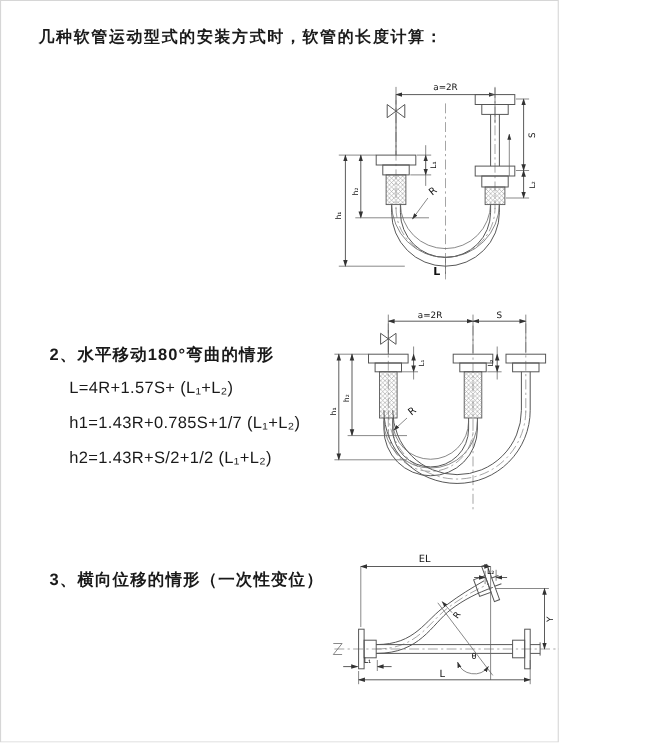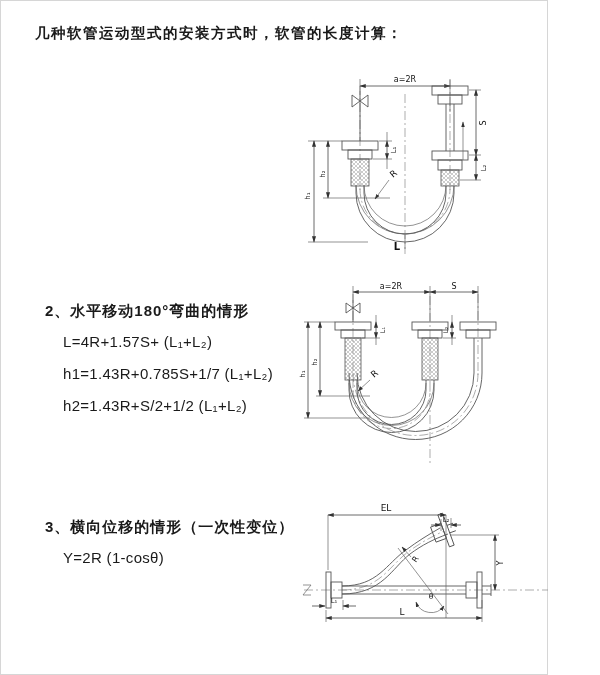--- a/index.html
+++ b/index.html
@@ -1,22 +1,22 @@
 <!DOCTYPE html>
 <html><head>
 <meta charset="utf-8">
 <style>
   html,body{margin:0;padding:0;background:#ffffff;}
-  .page{position:relative;width:548px;height:675px;background:#fff;overflow:hidden;
+  .page{position:relative;width:508px;height:675px;background:#fff;overflow:hidden;
         font-family:"Liberation Sans","DejaVu Sans",sans-serif;color:#1a1a1a;
         box-shadow:inset 0 0 0 1px #d6d6d6;text-decoration:underline;}
   .doc-title{position:absolute;left:35px;top:24px;font-size:14.5px;font-weight:bold;letter-spacing:1.5px;}
   .section{position:absolute;left:45px;}
   #sec1{top:108px}
-  #sec2{top:302px}
+  #sec2{top:313px}
   #sec3{top:518px}
   .sec-heading{font-size:15px;font-weight:bold;letter-spacing:1px;height:24px;}
   .formula{font-size:15px;padding-left:18px;height:32px;line-height:32px;letter-spacing:.3px;white-space:pre;}
   .diagram{position:absolute;}
   #dia1{left:298px;top:68px}
   #dia2{left:298px;top:278px}
   #dia3{left:298px;top:500px}
   svg text{font-family:"DejaVu Sans","Liberation Sans",sans-serif;fill:#111;}
   .ln{stroke:#555;stroke-width:.9;fill:none}
   .tn{stroke:#666;stroke-width:.7;fill:none}
@@ -34,21 +34,20 @@
 
   <section class="section" id="sec2">
     <div class="sec-heading">2、水平移动180°弯曲的情形</div>
     <div class="formula">L=4R+1.57S+ (L₁+L₂)</div>
     <div class="formula">h1=1.43R+0.785S+1/7 (L₁+L₂)</div>
     <div class="formula">h2=1.43R+S/2+1/2 (L₁+L₂)</div>
   </section>
 
   <section class="section" id="sec3">
     <div class="sec-heading">3、横向位移的情形（一次性变位）</div>
-    <div class="formula">Y=2R (1-cosθ)</div>
   </section>
 
   <svg class="diagram" id="dia1" width="295" height="195" viewBox="0 0 295 195">
     <defs>
       <marker id="ar1" viewBox="0 0 10 10" refX="9" refY="5" markerWidth="8" markerHeight="8" orient="auto-start-reverse">
         <path d="M0,1.8 L10,5 L0,8.2 Z" fill="#333"></path>
       </marker>
       <pattern id="ht1" width="4" height="4" patternUnits="userSpaceOnUse">
         <path d="M0,0 L4,4 M4,0 L0,4" stroke="#999" stroke-width="0.5"></path>
       </pattern>

